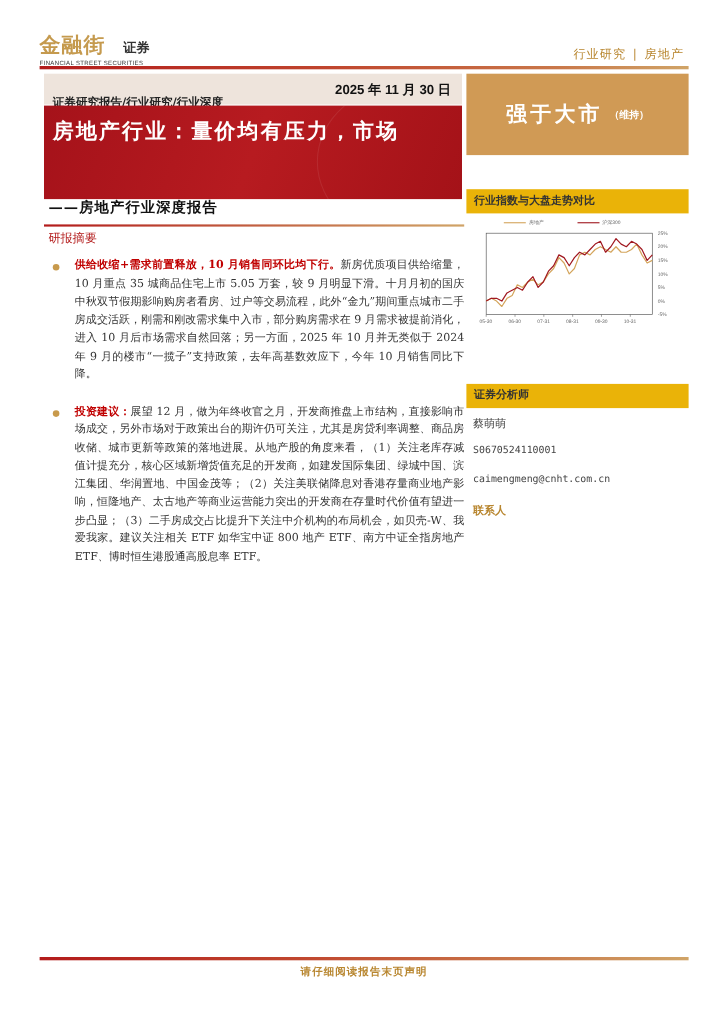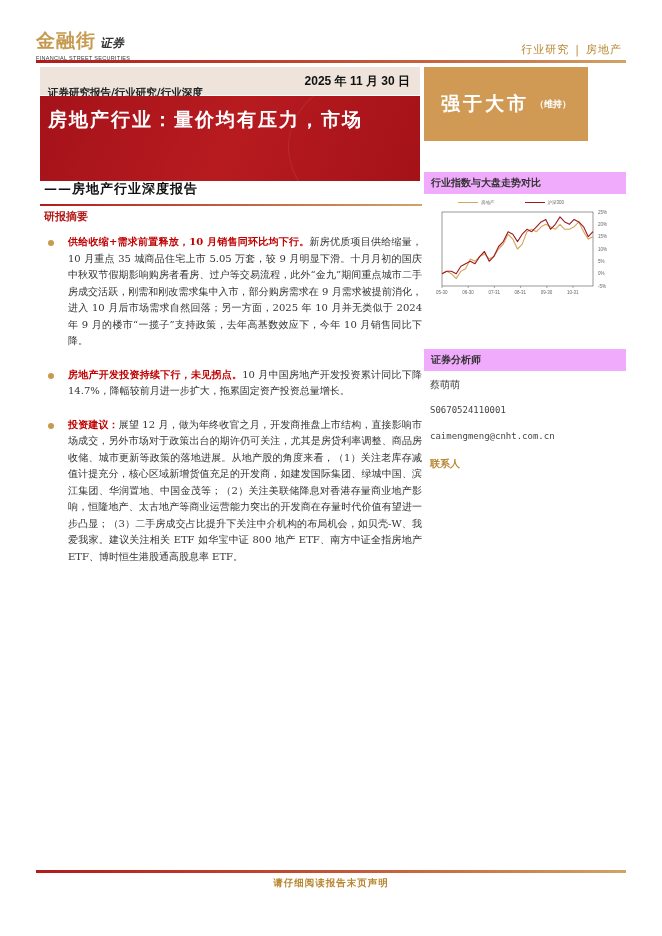--- a/index.html
+++ b/index.html
@@ -1,21 +1,21 @@
 <!DOCTYPE html>
 <html><head>
   <meta charset="utf-8">
   <style>
     * { box-sizing: border-box; margin: 0; padding: 0; }
     html, body { width: 662px; height: 936px; background: #ffffff; overflow: hidden; }
     body { position: relative; font-family: "DejaVu Serif", "Liberation Serif", serif; color: #333; }
 
     .logo { position: absolute; left: 36px; top: 28px; }
     .logo .cn { font-family: "DejaVu Serif", serif; font-size: 19px; font-weight: bold; color: #c59a4e; letter-spacing: 1px; }
-    .logo .cn2 { font-family: "DejaVu Sans", sans-serif; font-size: 12px; color: #333; font-weight: bold; margin-left: 4px; font-style: italic; }
+    .logo .cn2 { font-family: "DejaVu Sans", sans-serif; font-size: 12px; color: #333; font-weight: bold; margin-left: 16px; }
     .logo .en { font-family: "Liberation Sans", sans-serif; font-size: 5.5px; color: #333; letter-spacing: 0.3px; margin-top: 1px; }
 
     .header-right { position: absolute; right: 40px; top: 42px; font-size: 11px; color: #b8862f; letter-spacing: 1px; }
     .header-right .sep { margin: 0 6px; }
     .top-rule2 { position: absolute; left: 36px; top: 60px; width: 590px; height: 3px;
       background: linear-gradient(to right, #b31b1b 0%, #c0462e 45%, #c9784a 80%, #d0a467 100%); }
 
     .category-bar { position: absolute; left: 40px; top: 67px; width: 380px; height: 28px; background: #eee4dc;
       display: flex; align-items: center; justify-content: space-between; padding: 0 10px 0 8px; }
     .category-bar .cat { font-size: 10.5px; font-weight: bold; color: #222; margin-top: 24px; }
@@ -24,28 +24,28 @@
     .title-block { position: absolute; left: 40px; top: 96px; width: 380px; height: 85px;
       background: linear-gradient(110deg, #a5121a 0%, #b71b20 50%, #a41218 100%);
       padding: 7px 8px; overflow: hidden; }
     .title-block::after { content: ""; position: absolute; right: -30px; top: -20px; width: 160px; height: 140px;
       border-radius: 50%; border: 1px solid rgba(255,255,255,0.08); }
     .title-block .t { font-size: 19px; font-weight: bold; color: #ffffff; line-height: 32px; letter-spacing: 2px; }
 
     .subtitle { position: absolute; left: 44px; top: 180px; font-size: 13px; font-weight: bold; color: #111; letter-spacing: 1px; }
     .sub-rule { position: absolute; left: 40px; top: 204px; width: 382px; height: 2px;
       background: linear-gradient(to right, #b31b1b, #d0a467); }
-    .section-label { position: absolute; left: 44px; top: 209px; font-size: 11px; font-weight: bold; color: #b31b1b; text-align: right; }
+    .section-label { position: absolute; left: 44px; top: 209px; font-size: 11px; font-weight: normal; color: #b31b1b; text-align: right; }
 
-    .rating-box { position: absolute; left: 424px; top: 67px; width: 164px; height: 74px; background: #d09a55;
+    .rating-box { position: absolute; left: 424px; top: 67px; width: 202px; height: 74px; background: #d09a55;
       display: flex; align-items: center; justify-content: center; }
     .rating-box .r { font-size: 19px; color: #ffffff; font-weight: bold; letter-spacing: 3px; }
     .rating-box .m { font-size: 9px; color: #ffffff; margin-left: 6px; font-weight: bold; }
 
-    .side-header { position: absolute; left: 424px; width: 202px; height: 22px; background: #f0abfc;
+    .side-header { position: absolute; left: 424px; width: 202px; height: 22px; background: #eab308;
       font-size: 10px; font-weight: bold; color: #333; padding-left: 7px; line-height: 22px; }
 
     .chart-wrap { position: absolute; left: 428px; top: 198px; width: 196px; height: 100px; }
     .legend { position: absolute; top: 2px; left: 30px; display: flex; gap: 30px; font-family: "Liberation Sans", sans-serif; font-size: 4.5px; color: #666; }
     .legend .item { display: flex; align-items: center; gap: 3px; }
     .legend .swatch { width: 20px; height: 1.5px; }
 
     .analyst { position: absolute; left: 430px; font-size: 10px; color: #444; }
     .analyst.mono { font-family: "DejaVu Sans Mono", monospace; font-size: 9px; }
     .contact-label { position: absolute; left: 430px; top: 457px; font-size: 10px; font-weight: bold; color: #b8862f; text-align: right; }
@@ -138,22 +138,18 @@
 <div class="analyst mono" style="top:431px;">caimengmeng@cnht.com.cn</div>
 <div class="contact-label">联系人</div>
 
 <div class="bullets">
   <div class="bullet">
     <span class="dot"></span>
     <span class="lead">供给收缩+需求前置释放，10 月销售同环比均下行。</span><span>新房优质项目供给缩量，10 月重点 35 城商品住宅上市 5.05 万套，较 9 月明显下滑。十月月初的国庆中秋双节假期影响购房者看房、过户等交易流程，此外“金九”期间重点城市二手房成交活跃，刚需和刚改需求集中入市，部分购房需求在 9 月需求被提前消化，进入 10 月后市场需求自然回落；另一方面，2025 年 10 月并无类似于 2024 年 9 月的楼市“一揽子”支持政策，去年高基数效应下，今年 10 月销售同比下降。</span>
   </div>
   <div class="bullet">
     <span class="dot"></span>
-    <span class="lead">房地产开发投资持续下行，未见拐点。</span><span>10 月中国房地产开发投资累计同比下降 14.7%，降幅较前月进一步扩大，拖累固定资产投资总量增长。</span>
-  </div>
-  <div class="bullet">
-    <span class="dot"></span>
     <span class="lead">投资建议：</span><span>展望 12 月，做为年终收官之月，开发商推盘上市结构，直接影响市场成交，另外市场对于政策出台的期许仍可关注，尤其是房贷利率调整、商品房收储、城市更新等政策的落地进展。从地产股的角度来看，（1）关注老库存减值计提充分，核心区域新增货值充足的开发商，如建发国际集团、绿城中国、滨江集团、华润置地、中国金茂等；（2）关注美联储降息对香港存量商业地产影响，恒隆地产、太古地产等商业运营能力突出的开发商在存量时代价值有望进一步凸显；（3）二手房成交占比提升下关注中介机构的布局机会，如贝壳-W、我爱我家。建议关注相关 ETF 如华宝中证 800 地产 ETF、南方中证全指房地产 ETF、博时恒生港股通高股息率 ETF。</span>
   </div>
 </div>
 
 <div class="footer-rule"></div>
 <div class="footer-text">请仔细阅读报告末页声明</div>
 
 </body></html>

